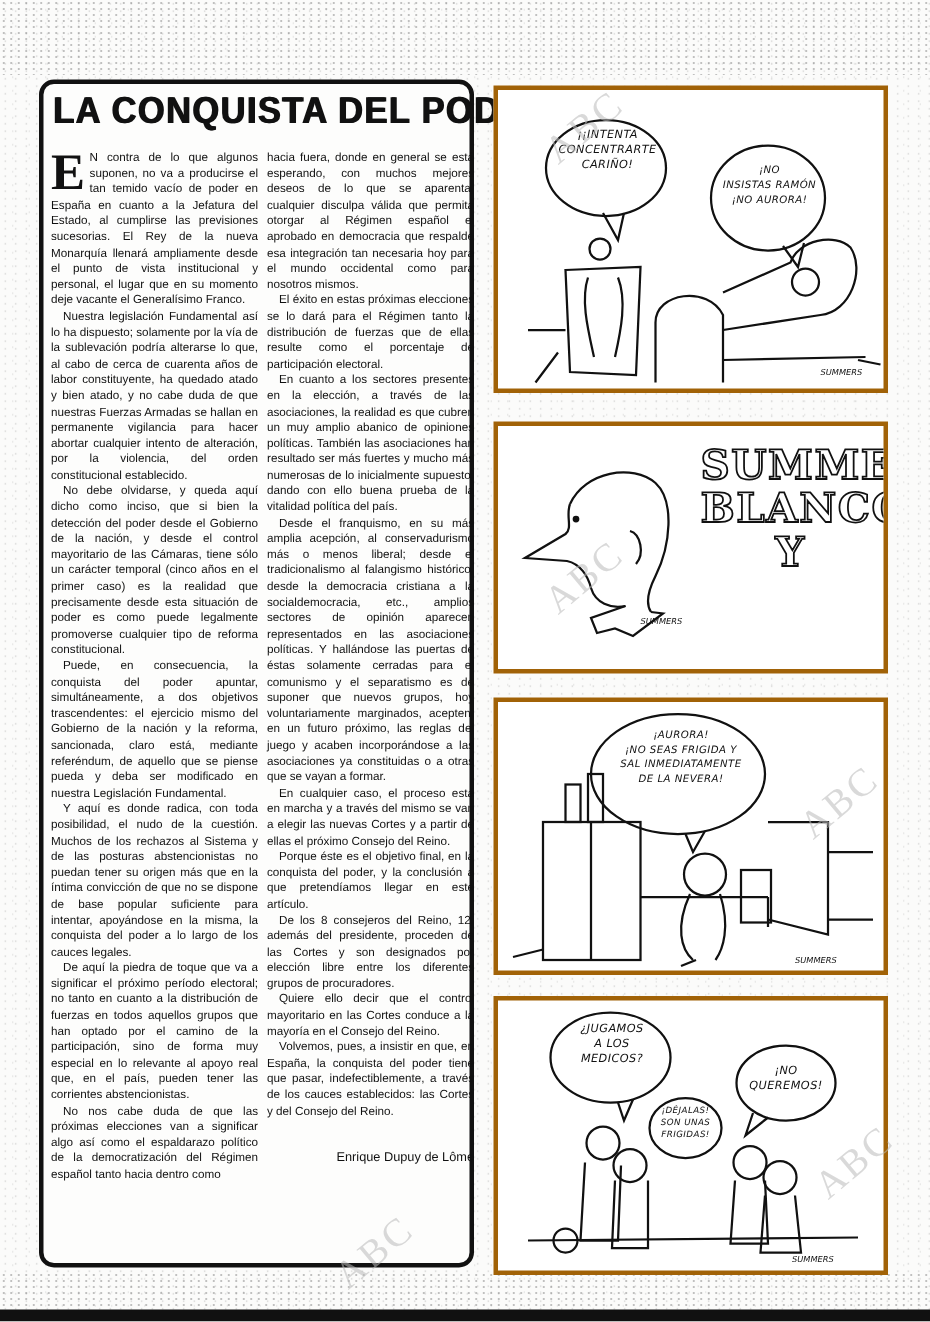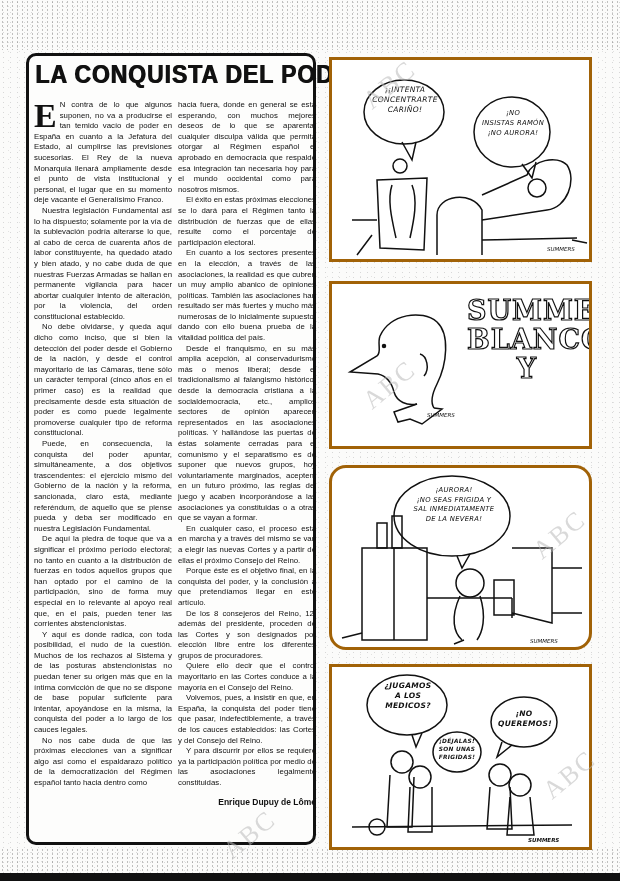--- a/index.html
+++ b/index.html
@@ -27,28 +27,28 @@
   .headline { position: absolute; left: 6px; top: 4px; width: 276px; height: 38px;
     font-family: "Liberation Sans", sans-serif; font-weight: bold; font-size: 25px;
     letter-spacing: 1px; transform: scaleX(0.92); transform-origin: left top;
     white-space: nowrap; text-shadow: 1px 0 0 #111; }
   .cols { position: absolute; left: 5px; top: 44px; width: 282px; height: 742px; display:flex; gap:6px; }
   .col { width: 138px; font-size: 7.8px; line-height: 10.6px; text-align: justify; }
   .col p { text-indent: 8px; }
   .col p.first { text-indent: 0; }
   .dropcap { float: left; font-family: "Liberation Serif", serif; font-weight: bold;
     font-size: 34px; line-height: 28px; margin: 2px 3px 0 0; }
-  .byline { font-weight: bold; font-size: 8.5px; text-align: right; margin-top: 8px; }
+  .byline { font-weight: normal; font-size: 8.5px; text-align: right; margin-top: 20px; }
 
   
   .panel { position: absolute; left: 329px; width: 263px; border: 3px solid #a16207; background:#fff; overflow:hidden; }
   .p1 { top: 57px; height: 205px; }
   .p2 { top: 281px; height: 168px; }
-  .p3 { top: 465px; height: 185px; border-radius: 17px; }
-  .p4 { top: 664px; height: 186px; font-weight: bold; }
+  .p3 { top: 465px; height: 185px; }
+  .p4 { top: 664px; height: 186px; }
   .panel svg { position:absolute; left:0; top:0; }
   .bubble-text { position:absolute; font-family:"DejaVu Sans", sans-serif; font-style: italic;
     font-size: 7.5px; line-height: 10px; text-align:center; color:#111; letter-spacing:0.3px; }
   .signature { position:absolute; font-family:"DejaVu Sans", sans-serif; font-size:5.5px; font-style:italic; }
   .title-stack { position:absolute; left:135px; top:12px; width:120px; text-align:center;
     font-family:"DejaVu Serif", serif; font-weight:bold; font-size:27px; line-height:29px;
     color:#fff; -webkit-text-stroke: 1.2px #111; letter-spacing:1px; }
 
   .watermark { position:absolute; font-family:"Liberation Serif", serif; font-size:26px; color:#bbb;
     opacity:0.55; transform: rotate(-40deg); pointer-events:none; letter-spacing:2px; }
@@ -62,35 +62,34 @@
 <div class="bottom-bar"></div>
 
 <div class="article">
   <div class="headline">LA CONQUISTA DEL PODER</div>
   <div class="cols">
     <div class="col">
       <p class="first"><span class="dropcap">E</span><span>N contra de lo que algunos suponen, no va a producirse el tan temido vacío de poder en España en cuanto a la Jefatura del Estado, al cumplirse las previsiones sucesorias. El Rey de la nueva Monarquía llenará ampliamente desde el punto de vista institucional y personal, el lugar que en su momento deje vacante el Generalísimo Franco.</span></p>
       <p>Nuestra legislación Fundamental así lo ha dispuesto; solamente por la vía de la sublevación podría alterarse lo que, al cabo de cerca de cuarenta años de labor constituyente, ha quedado atado y bien atado, y no cabe duda de que nuestras Fuerzas Armadas se hallan en permanente vigilancia para hacer abortar cualquier intento de alteración, por la violencia, del orden constitucional establecido.</p>
       <p>No debe olvidarse, y queda aquí dicho como inciso, que si bien la detección del poder desde el Gobierno de la nación, y desde el control mayoritario de las Cámaras, tiene sólo un carácter temporal (cinco años en el primer caso) es la realidad que precisamente desde esta situación de poder es como puede legalmente promoverse cualquier tipo de reforma constitucional.</p>
       <p>Puede, en consecuencia, la conquista del poder apuntar, simultáneamente, a dos objetivos trascendentes: el ejercicio mismo del Gobierno de la nación y la reforma, sancionada, claro está, mediante referéndum, de aquello que se piense pueda y deba ser modificado en nuestra Legislación Fundamental.</p>
+      <p>Y aquí es donde radica, con toda posibilidad, el nudo de la cuestión. Muchos de los rechazos al Sistema y de las posturas abstencionistas no puedan tener su origen más que en la íntima convicción de que no se dispone de base popular suficiente para intentar, apoyándose en la misma, la conquista del poder a lo largo de los cauces legales.</p>
       <p>De aquí la piedra de toque que va a significar el próximo período electoral; no tanto en cuanto a la distribución de fuerzas en todos aquellos grupos que han optado por el camino de la participación, sino de forma muy especial en lo relevante al apoyo real que, en el país, pueden tener las corrientes abstencionistas.</p>
-      <p>Y aquí es donde radica, con toda posibilidad, el nudo de la cuestión. Muchos de los rechazos al Sistema y de las posturas abstencionistas no puedan tener su origen más que en la íntima convicción de que no se dispone de base popular suficiente para intentar, apoyándose en la misma, la conquista del poder a lo largo de los cauces legales.</p>
       <p>No nos cabe duda de que las próximas elecciones van a significar algo así como el espaldarazo político de la democratización del Régimen español tanto hacia dentro como</p>
     </div>
     <div class="col">
       <p class="first">hacia fuera, donde en general se está esperando, con muchos mejores deseos de lo que se aparenta, cualquier disculpa válida que permita otorgar al Régimen español el aprobado en democracia que respalde esa integración tan necesaria hoy para el mundo occidental como para nosotros mismos.</p>
       <p>El éxito en estas próximas elecciones se lo dará para el Régimen tanto la distribución de fuerzas que de ellas resulte como el porcentaje de participación electoral.</p>
       <p>En cuanto a los sectores presentes en la elección, a través de las asociaciones, la realidad es que cubren un muy amplio abanico de opiniones políticas. También las asociaciones han resultado ser más fuertes y mucho más numerosas de lo inicialmente supuesto, dando con ello buena prueba de la vitalidad política del país.</p>
       <p>Desde el franquismo, en su más amplia acepción, al conservadurismo más o menos liberal; desde el tradicionalismo al falangismo histórico, desde la democracia cristiana a la socialdemocracia, etc., amplios sectores de opinión aparecen representados en las asociaciones políticas. Y hallándose las puertas de éstas solamente cerradas para el comunismo y el separatismo es de suponer que nuevos grupos, hoy voluntariamente marginados, acepten, en un futuro próximo, las reglas del juego y acaben incorporándose a las asociaciones ya constituidas o a otras que se vayan a formar.</p>
       <p>En cualquier caso, el proceso está en marcha y a través del mismo se van a elegir las nuevas Cortes y a partir de ellas el próximo Consejo del Reino.</p>
       <p>Porque éste es el objetivo final, en la conquista del poder, y la conclusión a que pretendíamos llegar en este artículo.</p>
       <p>De los 8 consejeros del Reino, 12, además del presidente, proceden de las Cortes y son designados por elección libre entre los diferentes grupos de procuradores.</p>
       <p>Quiere ello decir que el control mayoritario en las Cortes conduce a la mayoría en el Consejo del Reino.</p>
       <p>Volvemos, pues, a insistir en que, en España, la conquista del poder tiene que pasar, indefectiblemente, a través de los cauces establecidos: las Cortes y del Consejo del Reino.</p>
-      <p>Y para discurrir por ellos se requiere ya la participación política por medio de las asociaciones legalmente constituidas.</p>
       <div class="byline">Enrique Dupuy de Lôme</div>
     </div>
   </div>
 </div>
 
 <div class="panel p1">
   <svg width="257" height="199" viewBox="0 0 257 199">
     <g fill="none" stroke="#111" stroke-width="1.5">
       <ellipse cx="72" cy="52" rx="40" ry="32"></ellipse>
       <path d="M70 82 L80 100 L84 82"></path>

